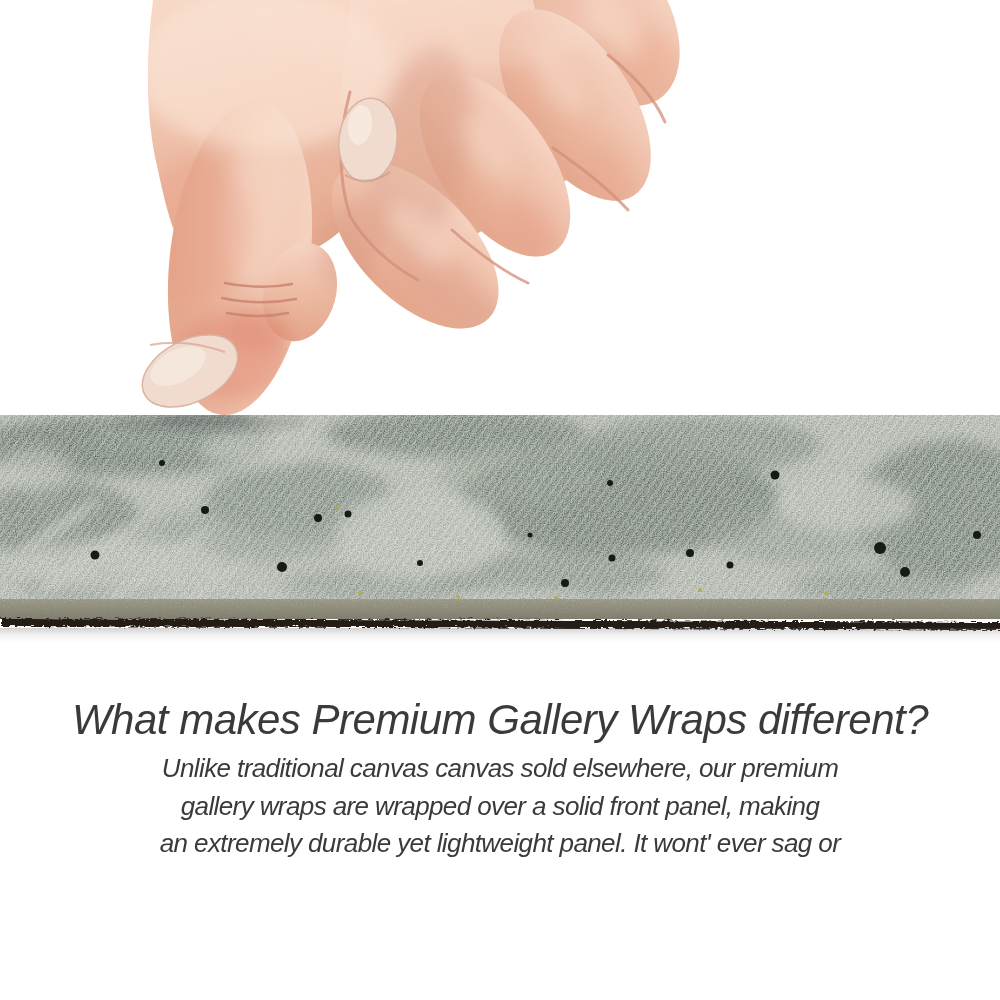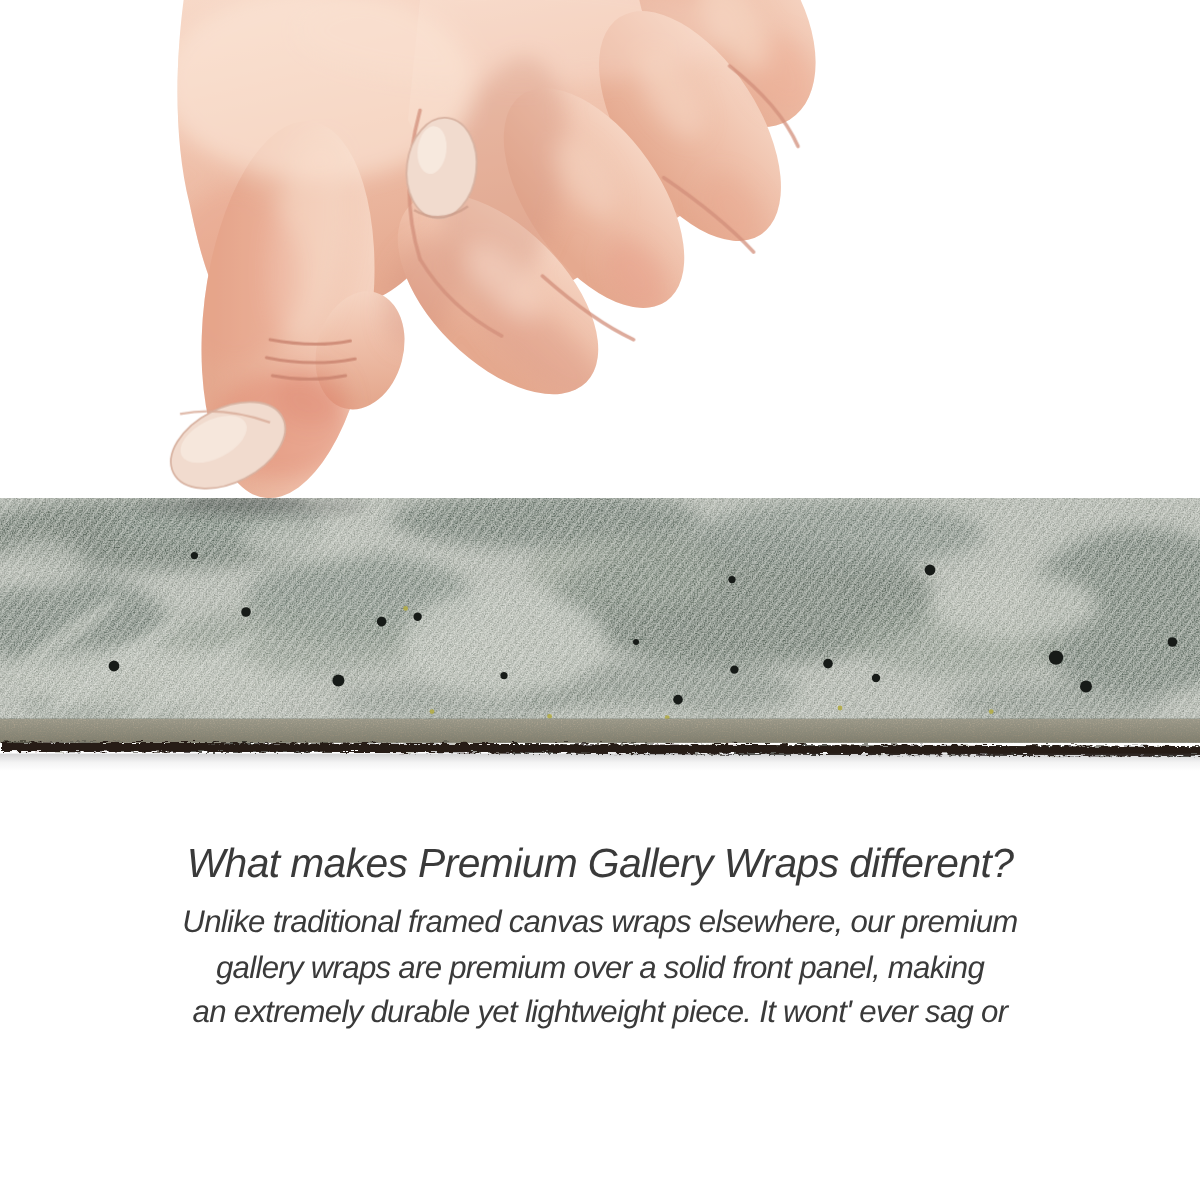--- a/index.html
+++ b/index.html
@@ -11,21 +11,21 @@
   .canvas-strip{position:absolute;top:415px;left:0;width:1000px;height:216px;display:block;}
   .hand-graphic{position:absolute;top:0;left:0;width:1000px;height:432px;display:block;}
   .strip-shadow{
     position:absolute;top:628px;left:0;width:1000px;height:16px;
     background:linear-gradient(to bottom, rgba(80,80,85,0.25), rgba(80,80,85,0.07) 45%, rgba(80,80,85,0) 90%);
   }
   .copy{
     position:absolute;top:699px;left:0;width:1000px;text-align:center;color:#3a3a3a;
   }
   .headline{
-    margin:0 0 9px 0;font-size:34px;line-height:42px;font-style:italic;font-weight:500;
+    margin:0 0 9px 0;font-size:42px;line-height:42px;font-style:italic;font-weight:500;
     letter-spacing:-0.5px;
   }
   .body-line{
     margin:0;font-size:26px;line-height:37.5px;font-style:italic;font-weight:400;
     letter-spacing:-0.6px;
   }
 </style>
 </head>
 <body>
 
@@ -222,18 +222,18 @@
         <ellipse cx="178" cy="366" rx="30" ry="16" transform="rotate(-27 178 366)" fill="#f7e9de" opacity="0.85"></ellipse>
         <path d="M150,345 Q185,338 225,352" fill="none" stroke="#d8ab98" stroke-width="2" opacity="0.8"></path>
       </g>
     </svg>
 
     <div class="strip-shadow"></div>
   </div>
 
   <div class="copy">
     <h1 class="headline">What makes Premium Gallery Wraps different?</h1>
-    <p class="body-line">Unlike traditional framed canvas wraps elsewhere, our premium</p>
-    <p class="body-line">gallery wraps are premium over a solid front panel, making</p>
-    <p class="body-line">an extremely durable yet lightweight piece. It wont' ever sag or</p>
+    <p class="body-line">Unlike traditional canvas canvas sold elsewhere, our premium</p>
+    <p class="body-line">gallery wraps are wrapped over a solid front panel, making</p>
+    <p class="body-line">an extremely durable yet lightweight panel. It wont' ever sag or</p>
   </div>
 
 </div>
 
 </body></html>

